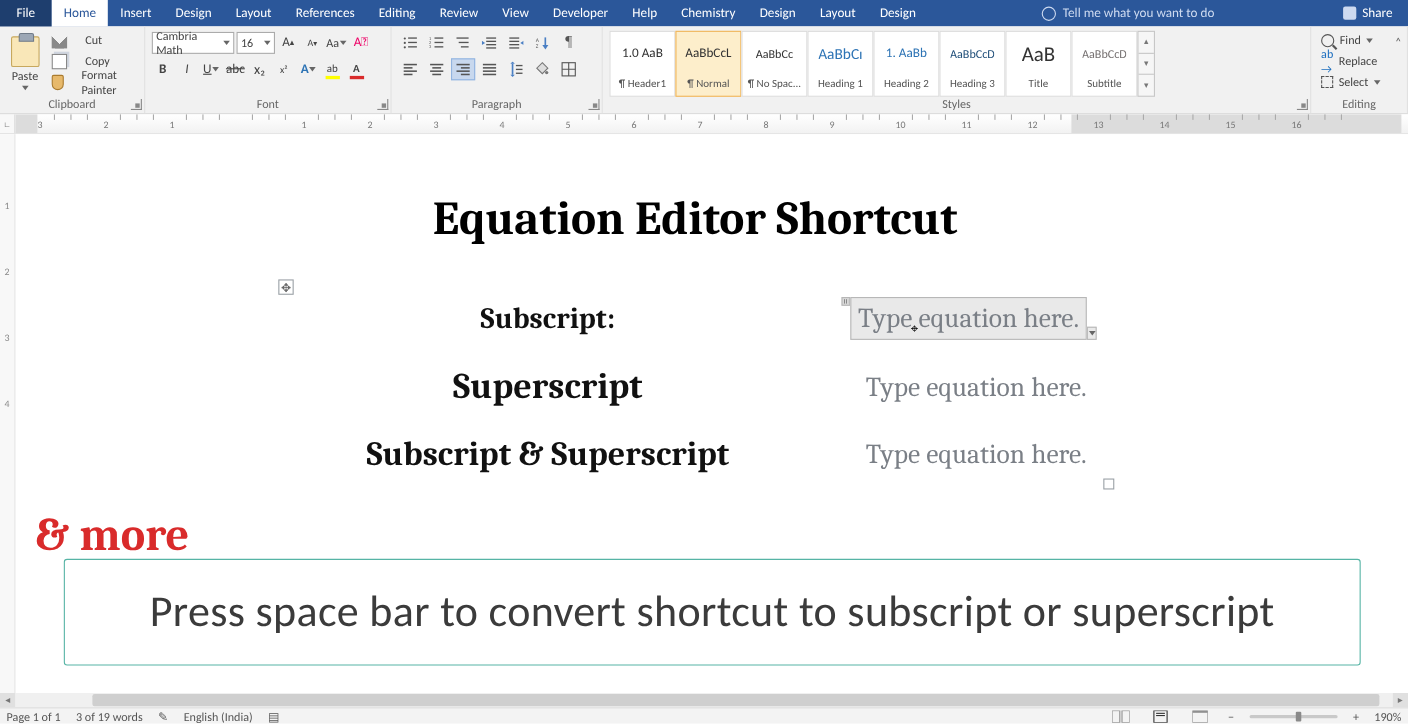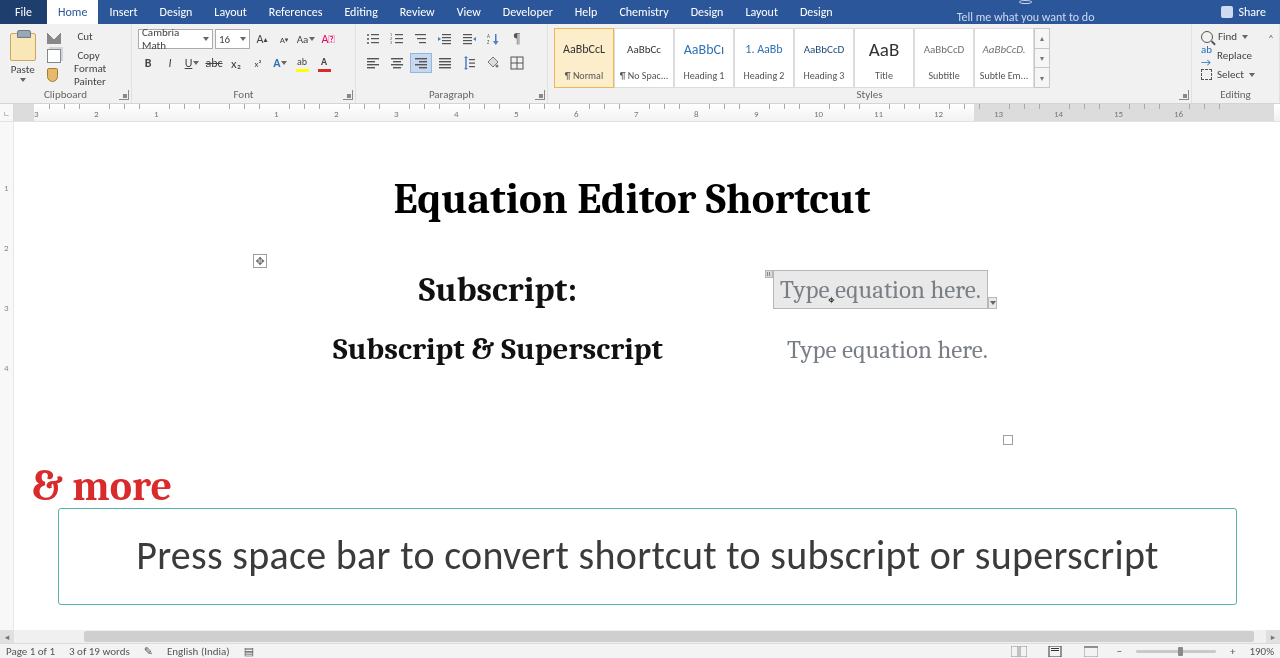--- a/index.html
+++ b/index.html
@@ -2,21 +2,21 @@
 <html><head>
 <meta charset="utf-8">
 <style>
 * { margin: 0; padding: 0; box-sizing: border-box; font-family: Calibri, Arial, sans-serif; }
 body { background: #fff; overflow: hidden; width: 1280px; height: 658px; position: relative; user-select: none; }
 .titlebar-tabs { height: 24px; background: #2b579a; display: flex; align-items: stretch; color: #fff; font-size: 12px; }
 .tab { padding: 5px 11px; cursor: pointer; display: flex; align-items: center; }
 .tab.file { background: #1e3e6e; padding: 5px 15px; }
 .tab.active { background: #fff; color: #2b579a; }
 .tab-spacer { flex: 1; }
-.tell-me { display: flex; align-items: center; padding: 0 12px; gap: 6px; font-size: 12px; color: #cddaf0; flex-direction: column; }
+.tell-me { display: flex; align-items: center; padding: 0 12px; gap: 6px; font-size: 12px; color: #cddaf0; }
 .bulb-icon { width: 13px; height: 13px; border: 1.3px solid #cddaf0; border-radius: 50%; }
 .share { display: flex; align-items: center; gap: 5px; padding: 0 14px; }
 .share-icon { width: 12px; height: 12px; background: #cddaf0; border-radius: 2px; }
 
 .ribbon { height: 80px; background: #f1f1f1; border-bottom: 1px solid #d4d4d4; display: flex; font-size: 11px; color: #444; }
 .rgroup { border-right: 1px solid #e1e1e1; display: flex; flex-direction: column; position: relative; padding: 2px 6px 0; }
 .rgroup-body { flex: 1; display: flex; align-items: flex-start; gap: 3px; }
 .rgroup-label { text-align: center; font-size: 11px; color: #666; padding-bottom: 2px; position: relative; }
 .dlg { position: absolute; right: 2px; bottom: 3px; width: 10px; height: 10px; border: 1px solid #888; border-left: none; border-top: none; }
 .dlg::after{content:"";position:absolute;right:1px;bottom:1px;width:4px;height:4px;background:#888;}
@@ -91,21 +91,21 @@
 .page{margin-left:18px;margin-top:28px;width:1200px;background:#fff;position:relative;}
 
 .doc-title{font-family:Cambria, Georgia, 'Times New Roman', serif;font-weight:bold;font-size:43px;text-align:center;margin-top:24px;}
 .table-handle{position:absolute;left:221px;top:104px;width:14px;height:14px;border:1px solid #9aa0a6;display:flex;align-items:center;justify-content:center;color:#666;font-size:11px;line-height:1;}
 .tr-handle{position:absolute;left:971px;top:285px;width:10px;height:10px;border:1px solid #9aa0a6;}
 .doc-tbl{position:absolute;left:226px;top:108px;border-collapse:collapse;}
 .doc-tbl td{vertical-align:middle;}
 .lbl-cell{width:480px;text-align:center;font-family:Cambria, Georgia,'Times New Roman',serif;font-weight:bold;color:#111;}
 .eq-cell{width:250px;text-align:right;}
 .r1 td{height:62px;} .r2 td{height:64px;} .r3 td{height:58px;}
-.lbl1{font-size:35px;} .lbl2{font-size:33px;} .lbl3{font-size:31px;}
+.lbl1{font-size:27px;} .lbl2{font-size:33px;} .lbl3{font-size:31px;}
 
 .eq-box{display:inline-block;position:relative;}
 .eq-text{font-family:Cambria, Georgia,'Times New Roman',serif;font-size:25px;color:#7a7f86;}
 .eq-active{border:1px solid #b7b7b7;padding:4px 6px;background:#e9e9e9;position:relative;}
 .eq-tab{position:absolute;top:-1px;left:-9px;width:8px;height:8px;background:#d9d9d9;border:1px solid #b7b7b7;}
 .eq-tab::after{content:"";position:absolute;inset:1px;background:repeating-linear-gradient(90deg,#888 0 1px,transparent 1px 2px);}
 .eq-dd{position:absolute;right:-10px;bottom:-1px;width:9px;height:12px;background:#e9e9e9;border:1px solid #b7b7b7;display:flex;align-items:center;justify-content:center;}
 .eq-dd::after{content:"";border-left:3px solid transparent;border-right:3px solid transparent;border-top:4px solid #666;}
 .cursor-in{position:absolute;left:54px;top:22px;font-size:12px;color:#000;pointer-events:none;}
 
@@ -344,20 +344,24 @@
             </div>
         </div>
       </div>
     </div>
     <div class="rgroup-label">Paragraph</div>
     <div class="dlg"></div>
   </div>
 
   <div class="rgroup" style="flex:1;min-width:560px">
     <div class="rgroup-body styles-body" id="styles-gallery">
+        <div class="style-tile">
+          <div class="style-sample samp-head1">1.0  AaB</div>
+          <div class="style-name">¶ Header1</div>
+        </div>
         <div class="style-tile sel">
           <div class="style-sample ">AaBbCcL</div>
           <div class="style-name">¶ Normal</div>
         </div>
         <div class="style-tile">
           <div class="style-sample samp-nospac">AaBbCc</div>
           <div class="style-name">¶ No Spac...</div>
         </div>
         <div class="style-tile">
           <div class="style-sample samp-h1">AaBbCı</div>
@@ -371,24 +375,20 @@
           <div class="style-sample samp-h3">AaBbCcD</div>
           <div class="style-name">Heading 3</div>
         </div>
         <div class="style-tile">
           <div class="style-sample samp-title">AaB</div>
           <div class="style-name">Title</div>
         </div>
         <div class="style-tile">
           <div class="style-sample samp-sub">AaBbCcD</div>
           <div class="style-name">Subtitle</div>
-        </div>
-        <div class="style-tile">
-          <div class="style-sample samp-se">AaBbCcD.</div>
-          <div class="style-name">Subtle Em...</div>
         </div>
         <div class="style-scroll">
           <div>▴</div>
           <div>▾</div>
           <div>▾</div>
         </div>
       </div>
     <div class="rgroup-label">Styles</div>
     <div class="dlg"></div>
   </div>
@@ -522,20 +522,24 @@
         <td class="lbl-cell lbl1">Subscript:</td>
         <td class="eq-cell">
           <span class="eq-box eq-active">
             <span class="eq-tab"></span>
             <span class="eq-text">Type equation here.</span>
             <span class="eq-dd"></span>
             <span class="cursor-in">⌖</span>
           </span>
         </td>
       </tr>
+      <tr class="r2">
+        <td class="lbl-cell lbl2">Superscript</td>
+        <td class="eq-cell"><span class="eq-text">Type equation here.</span></td>
+      </tr>
       <tr class="r3">
         <td class="lbl-cell lbl3">Subscript &amp; Superscript</td>
         <td class="eq-cell"><span class="eq-text">Type equation here.</span></td>
       </tr>
     </tbody>
       </table>
     <div class="andmore">&amp; more</div>
     <div class="callout">Press space bar to convert shortcut to subscript or superscript</div>
   </div>
 </div>

